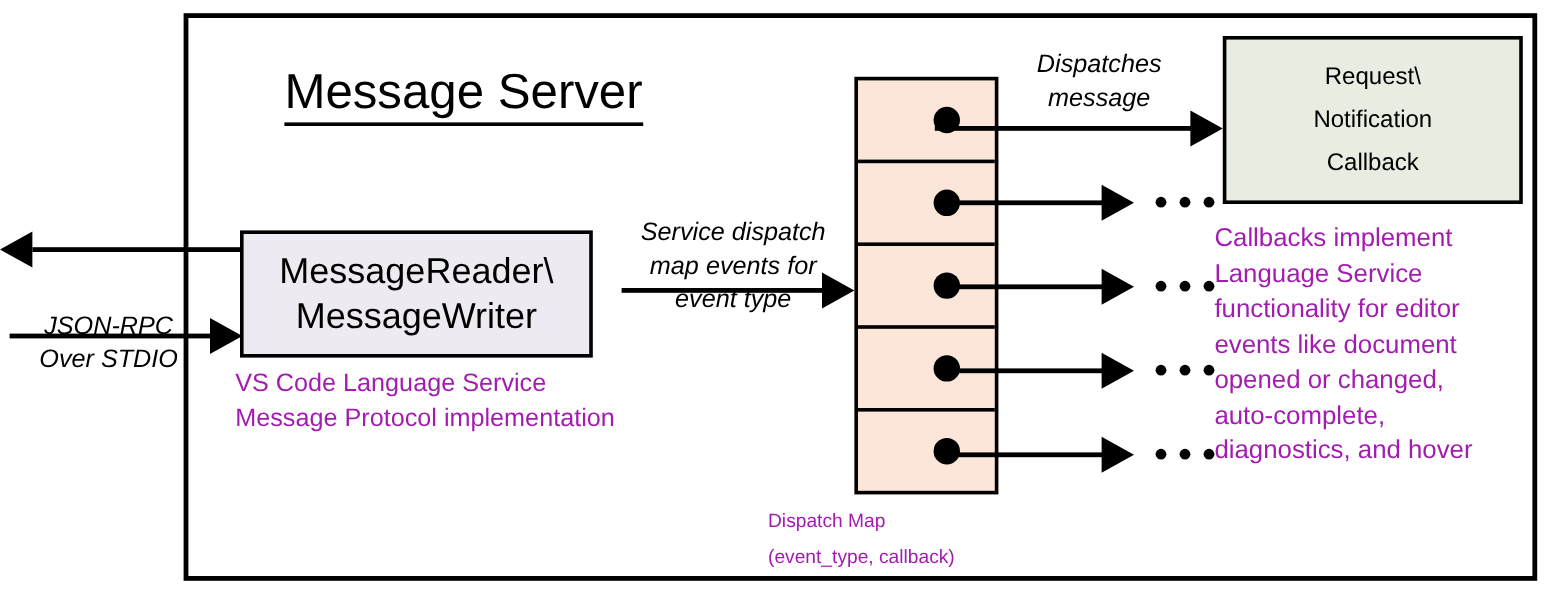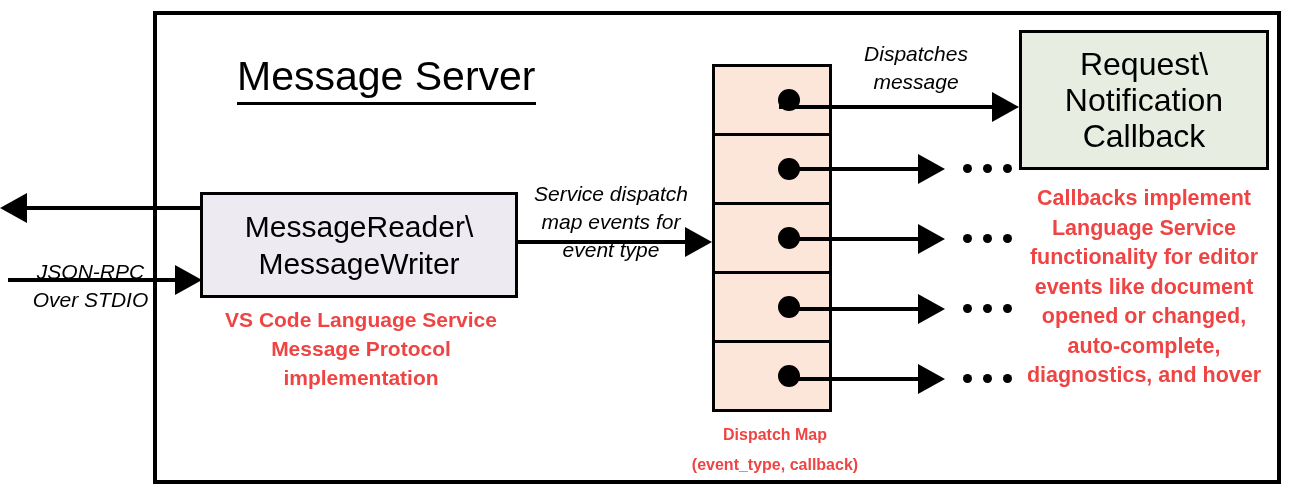--- a/index.html
+++ b/index.html
@@ -52,45 +52,44 @@
     border: 3px solid #000000;
     display: flex;
     align-items: center;
     justify-content: center;
     text-align: center;
   }
 
   .reader-box {
     left: 200px;
     top: 192px;
-    width: 318px;
+    width: 294px;
     height: 106px;
     background: #EDEAF2;
     font-size: 30px;
     line-height: 37px;
   }
 
   .callback-box {
     left: 1019px;
     top: 30px;
     width: 250px;
     height: 140px;
     background: #E7EDE0;
-    font-size: 32px;
+    font-size: 20px;
     line-height: 36px;
   }
 
   .node-box .box-text { padding: 0 6px; }
 
   
   .caption {
     position: absolute;
-    text-align: center;
-    color: #ef4444;
-    font-weight: bold;
+    text-align: left;
+    color: #a21caf;
   }
 
   .reader-caption {
     left: 196px;
     top: 305px;
     width: 330px;
     font-size: 21px;
     line-height: 29px;
   }
 

